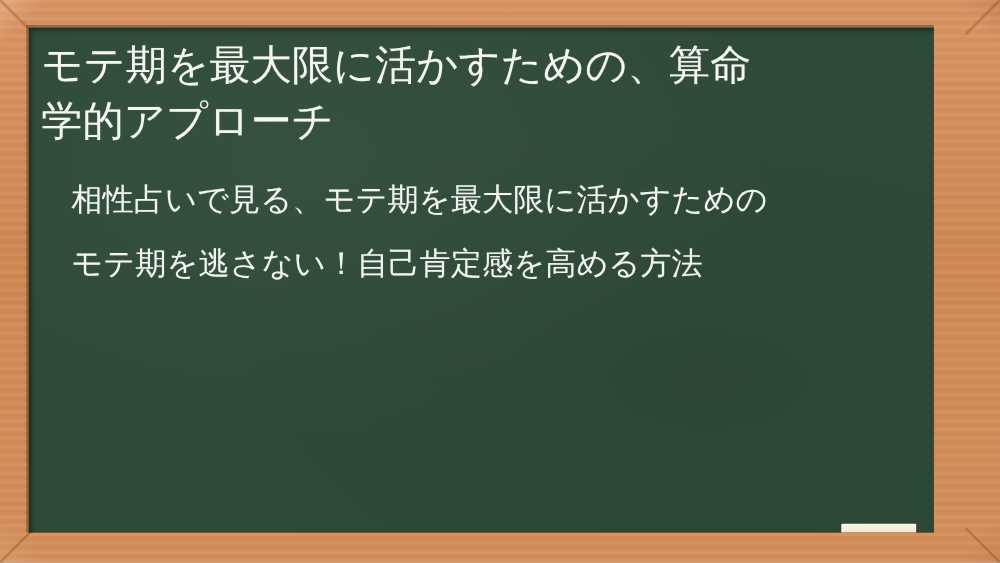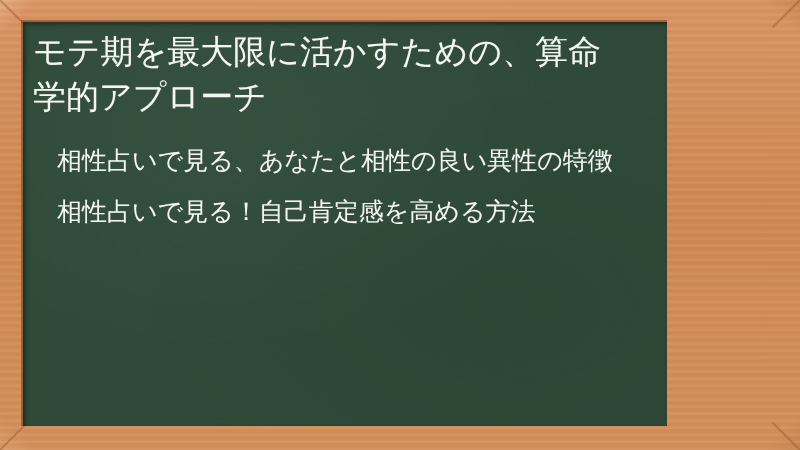--- a/index.html
+++ b/index.html
@@ -59,21 +59,21 @@
   .miter.tl { top: 11px;  left: -10px;  transform: rotate(45deg); }
   .miter.tr { top: 11px;  right: -10px; transform: rotate(-45deg); }
   .miter.bl { bottom: 11px; left: -10px;  transform: rotate(-45deg); }
   .miter.br { bottom: 11px; right: -10px; transform: rotate(45deg); }
 
   
   #chalkboard {
     position: absolute;
     left: 23px;
     top: 22px;
-    width: 644px;
+    width: 724px;
     height: 404px;
     box-sizing: border-box;
     background-color: #2f4a38;
     background-image:
       radial-gradient(ellipse at 30% 25%, rgba(255,255,255,0.035) 0%, rgba(255,255,255,0) 55%),
       radial-gradient(ellipse at 75% 70%, rgba(0,0,0,0.05) 0%, rgba(0,0,0,0) 60%);
     box-shadow:
       inset 2px 2px 4px rgba(0,0,0,0.45),
       -1px -1px 0 1px rgba(110,62,28,0.55);
     overflow: hidden;
@@ -140,22 +140,22 @@
   <span class="miter br"></span>
 
   <div id="chalkboard">
 
     <div id="board-content">
 
       <h1 id="board-title">モテ期を最大限に活かすための、算命
 学的アプローチ</h1>
 
       <ul id="topic-list">
-        <li>相性占いで見る、あなたと相性の良い異性の特徴</li>
-        <li>相性占いで見る！自己肯定感を高める方法</li>
+        <li>相性占いで見る、モテ期を最大限に活かすための</li>
+        <li>モテ期を逃さない！自己肯定感を高める方法</li>
       </ul>
 
     </div>
 
     <div id="chalk-stick"></div>
 
   </div>
 </div>
 
 </body></html>

